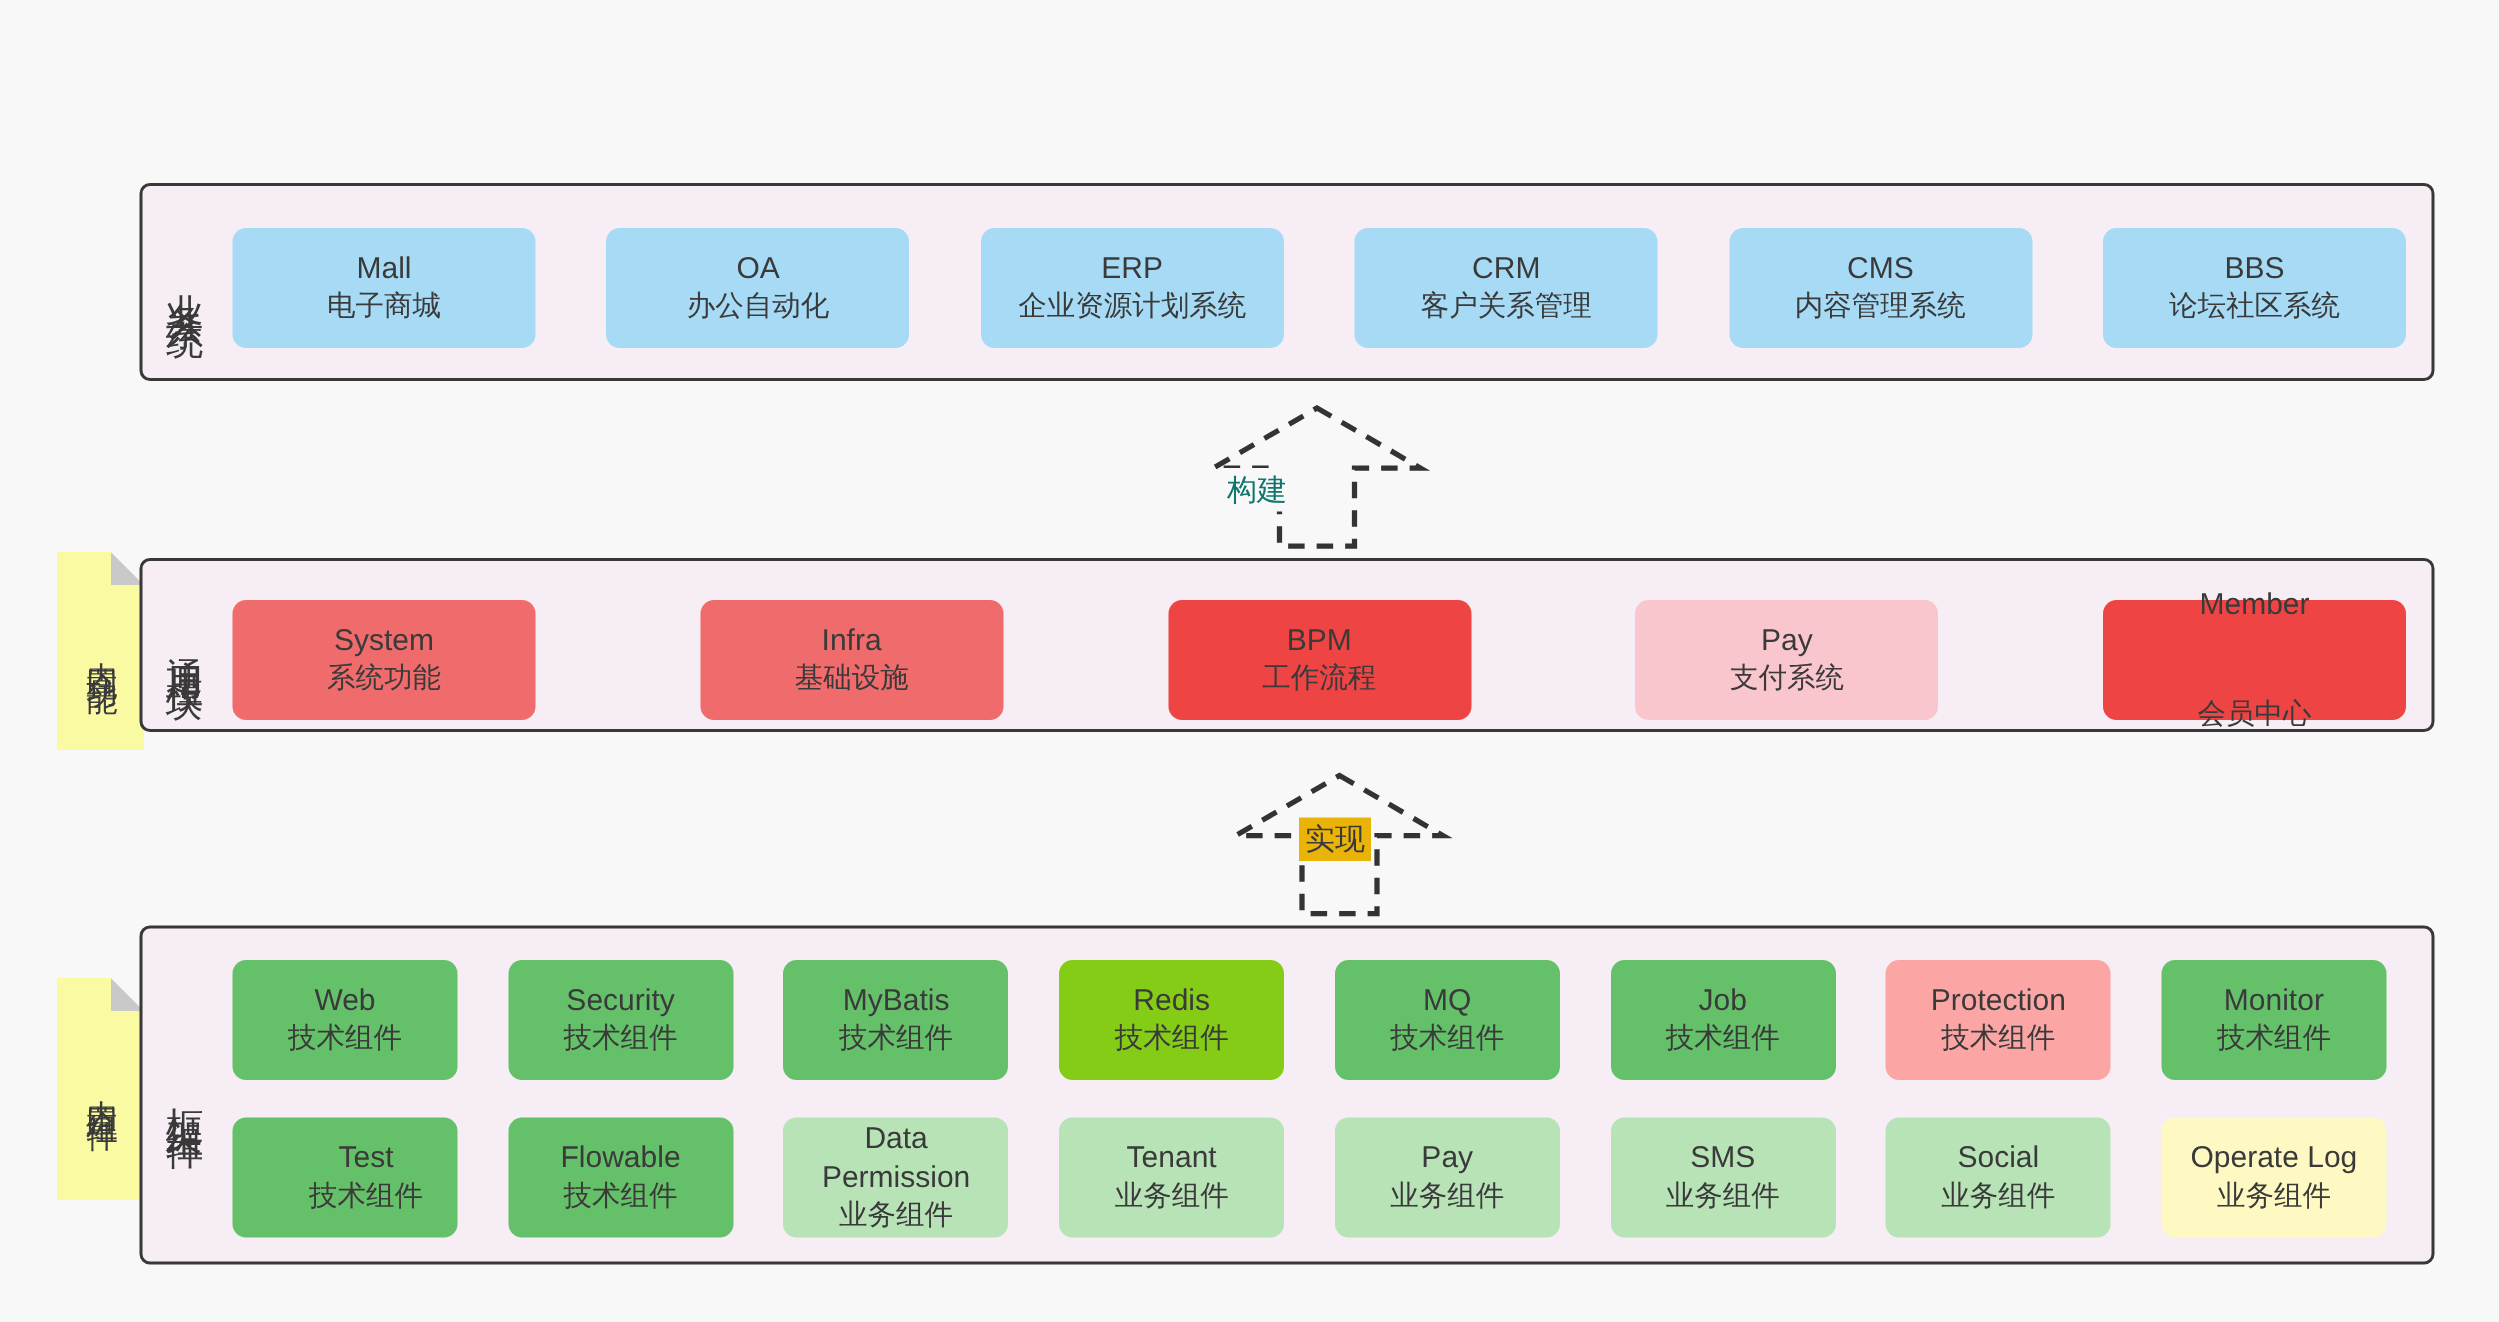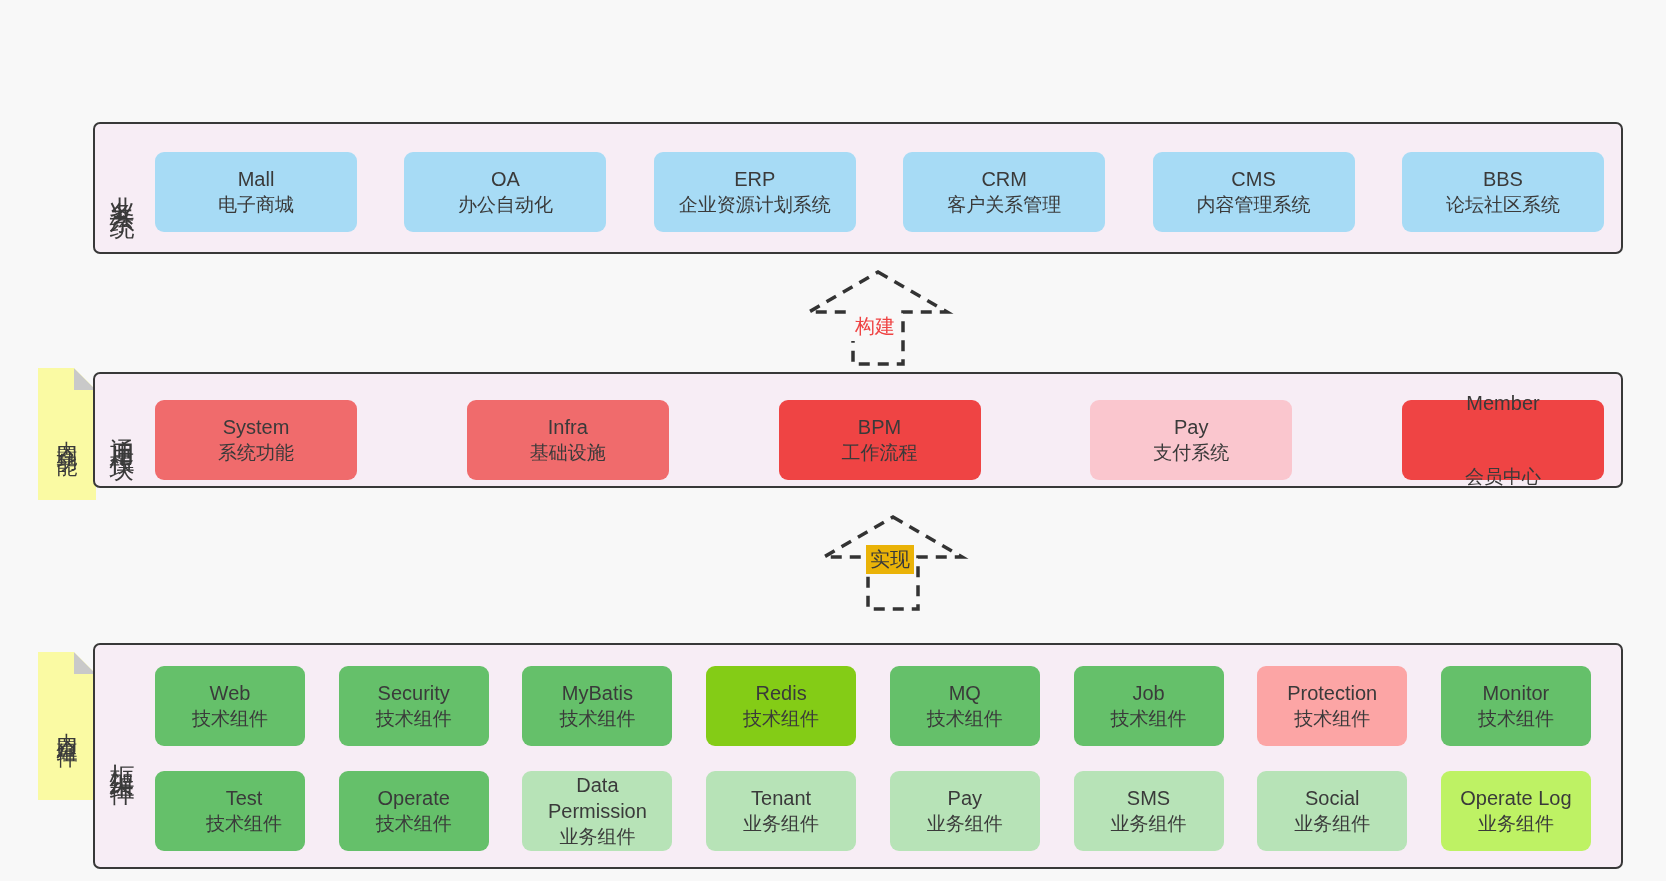--- a/index.html
+++ b/index.html
@@ -10,21 +10,21 @@
   }
   .stage{position:absolute;inset:0;}
   
   .band{
     position:absolute;left:93px;width:1530px;
     background:#f7edf5;border:2px solid #383838;border-radius:7px;
     box-sizing:border-box;z-index:2;
   }
   .band-1{top:122px;height:132px;}
   .band-2{top:372px;height:116px;}
-  .band-3{top:643px;height:226px;}
+  .band-3{top:617px;height:226px;}
   .vlabel-wrap{
     position:absolute;left:8px;top:0;bottom:0;width:40px;
     display:flex;align-items:center;justify-content:center;
   }
   .vlabel{
     writing-mode:vertical-rl;text-orientation:upright;
     font-size:25px;letter-spacing:6px;color:#3a3a3a;white-space:nowrap;
   }
   .boxrow{
     position:absolute;left:60px;display:flex;justify-content:space-between;
@@ -97,21 +97,21 @@
       <div class="box w202" style="background-color: rgb(167, 219, 245);">
         <div class="t">BBS</div>
         <div class="s">论坛社区系统</div>
       </div>
     </div>
   </div>
 
   <svg class="arrow-svg" style="left:800px;top:264px;" width="158" height="106">
     <polygon points="78,8 147,48 103,48 103,100 53,100 53,48 9,48" fill="none" stroke="#333333" stroke-width="3.5" stroke-dasharray="11 8"></polygon>
   </svg>
-  <div class="arrow-label" style="left: 851px; top: 312px; background-color: rgb(248, 248, 248); color: #ef4444;">构建</div>
+  <div class="arrow-label" style="left: 814px; top: 312px; background-color: rgb(248, 248, 248); color: #0f766e;">构建</div>
 
   <div class="note note-1" style="background-color: rgb(250, 250, 163);">
     <div class="fold" style="background-color: rgb(201, 201, 201);"></div>
     <div class="vlabel" style="color: rgb(58, 58, 58);">内置功能</div>
   </div>
 
   <div class="band band-2" style="background-color: rgb(247, 237, 245); border-color: rgb(56, 56, 56);">
     <div class="vlabel-wrap">
       <div class="vlabel" style="color: rgb(58, 58, 58);">通用模块</div>
     </div>
@@ -186,21 +186,21 @@
         <div class="t">Monitor</div>
         <div class="s">技术组件</div>
       </div>
     </div>
     <div class="boxrow r2">
       <div class="box w150" style="background-color: rgb(101, 192, 106); padding-left: 32px;">
         <div class="t">Test</div>
         <div class="s">技术组件</div>
       </div>
       <div class="box w150" style="background-color: rgb(101, 192, 106);">
-        <div class="t">Operate</div>
+        <div class="t">Flowable</div>
         <div class="s">技术组件</div>
       </div>
       <div class="box w150" style="background-color: rgb(183, 227, 183);">
         <div class="t">Data Permission</div>
         <div class="s">业务组件</div>
       </div>
       <div class="box w150" style="background-color: rgb(183, 227, 183);">
         <div class="t">Tenant</div>
         <div class="s">业务组件</div>
       </div>
@@ -209,20 +209,20 @@
         <div class="s">业务组件</div>
       </div>
       <div class="box w150" style="background-color: rgb(183, 227, 183);">
         <div class="t">SMS</div>
         <div class="s">业务组件</div>
       </div>
       <div class="box w150" style="background-color: rgb(183, 227, 183);">
         <div class="t">Social</div>
         <div class="s">业务组件</div>
       </div>
-      <div class="box w150" style="background-color: #bef264;">
+      <div class="box w150" style="background-color: #fef9c3;">
         <div class="t">Operate Log</div>
         <div class="s">业务组件</div>
       </div>
     </div>
   </div>
 
 </div>
 
 </body></html>

